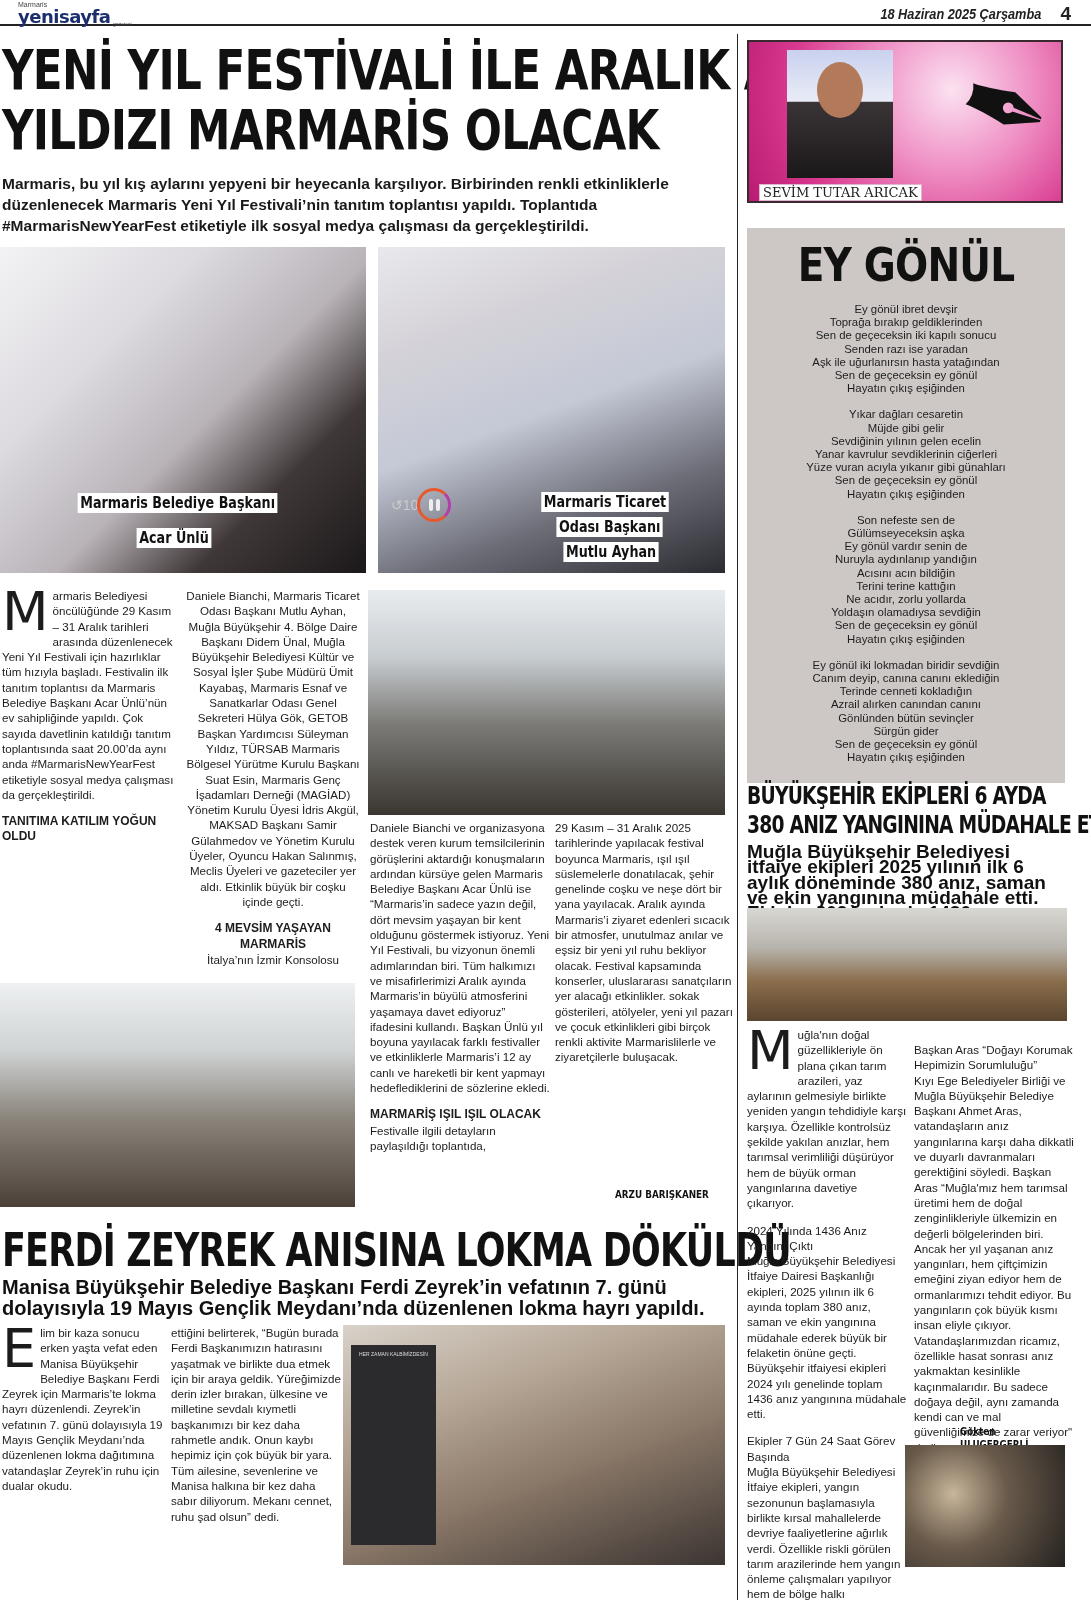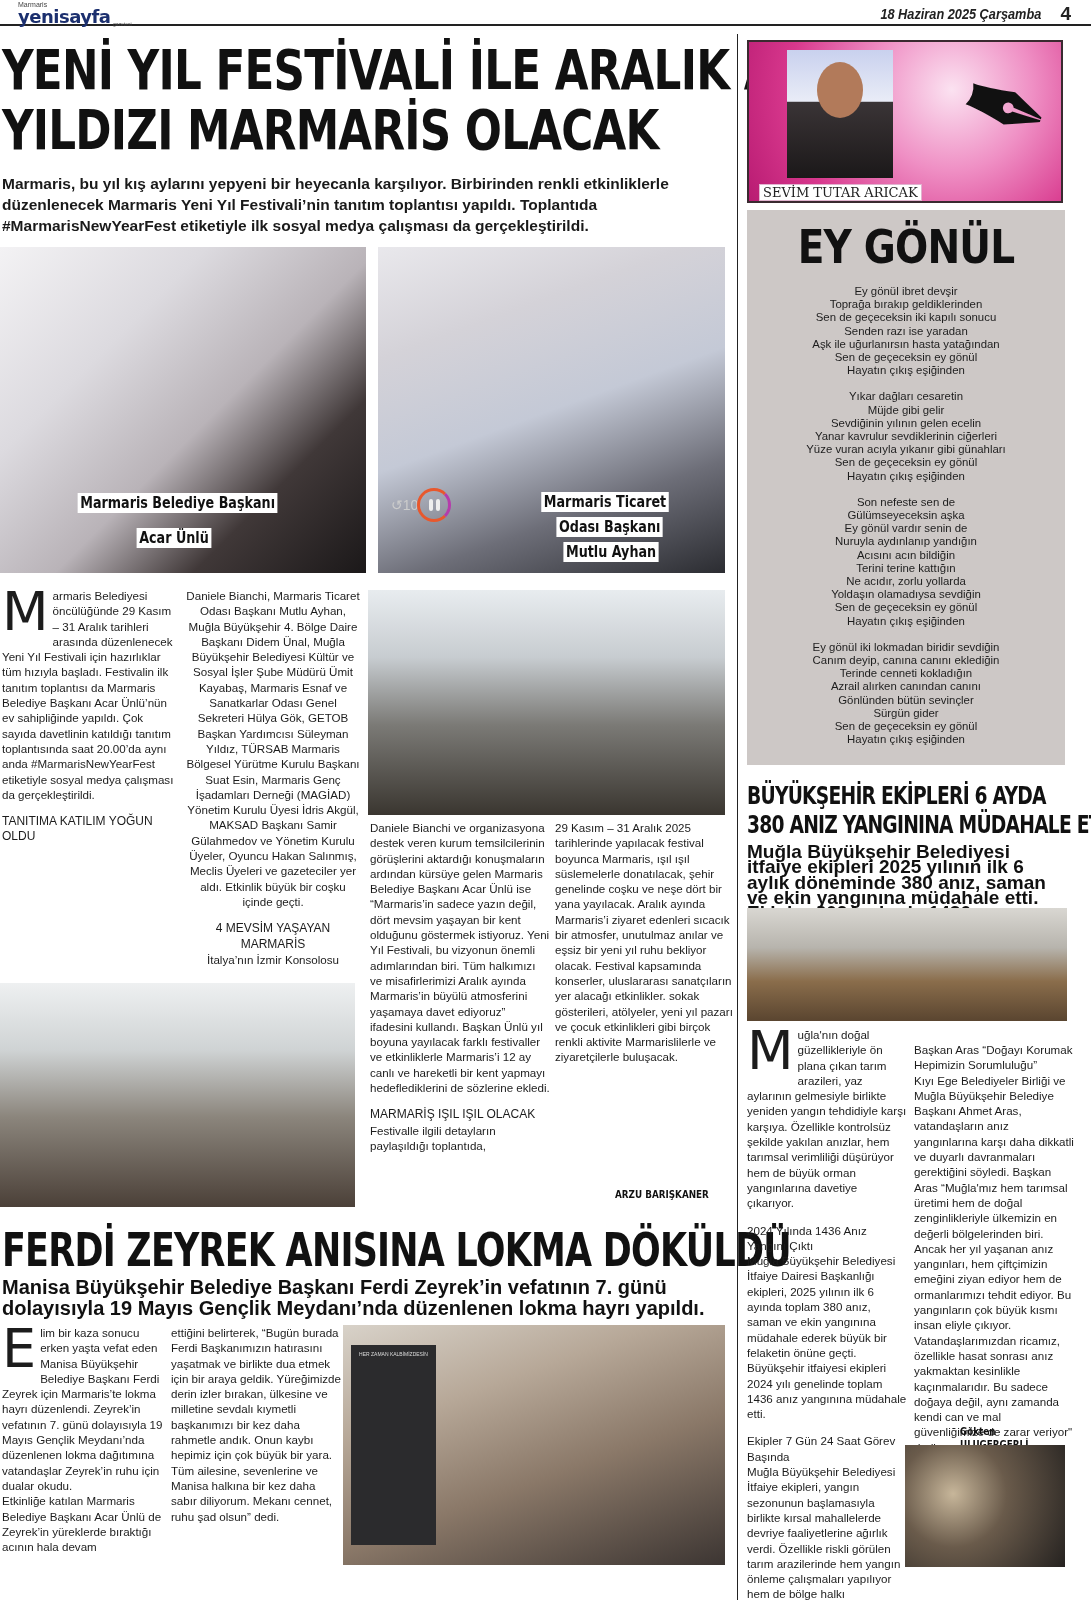--- a/index.html
+++ b/index.html
@@ -47,21 +47,21 @@
   .cap2b { left: 547px; top: 517px; }
   .cap2c { left: 555px; top: 542px; }
 
   .pause { left: 417px; top: 488px; width: 34px; height: 34px; border-radius: 50%; border: 3px solid #e8582d; border-right-color: #b53cab; }
   .pause::before, .pause::after { content: ""; position: absolute; top: 8px; width: 4px; height: 12px; background: #eee; border-radius: 2px; }
   .pause::before { left: 9px; } .pause::after { left: 16px; }
   .replay { left: 391px; top: 497px; font-size: 14px; color: #ccc; }
 
   .body { font-size: 11.6px; line-height: 15.3px; color: #1c1c1c; }
   .body p { margin: 0; }
-  .sub { font-weight: normal; font-size: 12px; }
+  .sub { font-weight: bold; font-size: 12px; }
   .dropcap { float: left; font-family: "DejaVu Sans", sans-serif; font-size: 54px; line-height: 44px; margin: 2px 4px 0 0; font-weight: normal; }
 
   .col1 { left: 2px; top: 588px; width: 176px; }
   .col2 { left: 185px; top: 588px; width: 176px; text-align: center; }
   .col3 { left: 370px; top: 820px; width: 180px; }
   .col4 { left: 555px; top: 820px; width: 182px; }
   .sign1 { left: 615px; top: 1188px; font-family: "DejaVu Sans", sans-serif; font-weight: bold; font-size: 11px; transform: scaleX(0.8); transform-origin: left; }
 
   .h2 { left: 2px; top: 1224px; font-size: 46px; line-height: 52px; transform: scaleX(0.76); white-space: nowrap; }
   .lead2 { left: 2px; top: 1277px; width: 735px; font-size: 20px; line-height: 21px; font-weight: bold; }
@@ -70,21 +70,21 @@
 
   
   .author-box { left: 747px; top: 40px; width: 316px; height: 163px; border: 2px solid #3a2a30;
     background: radial-gradient(circle at 65% 30%,#fbe2f1 0%,#ef8fc4 35%,#d8388d 70%,#b81b72 100%); }
   .author-photo { left: 38px; top: 8px; width: 106px; height: 128px;
     background: linear-gradient(180deg,#c9d1ee 0%,#e9ecf7 40%,#3a3436 41%,#1b1819 100%); }
   .author-face { left: 30px; top: 12px; width: 46px; height: 56px; border-radius: 50%; background: #b27a5a; }
   .author-name { left: 10px; top: 142px; font-family: "DejaVu Serif", serif; font-size: 13px; color: #222; background: #fff; padding: 0 3px; border: 1px solid #e1b3cf; }
   .quill { left: 210px; top: 12px; font-size: 110px; color: #111; transform: rotate(20deg); line-height: 110px; }
 
-  .poem-box { left: 747px; top: 210px; width: 318px; height: 555px; background: #cdc8c6; }
+  .poem-box { left: 747px; top: 228px; width: 318px; height: 555px; background: #cdc8c6; }
   .poem-title { left: 0; top: 10px; width: 318px; text-align: center; font-family: "DejaVu Sans", sans-serif; font-weight: bold; font-size: 46px; letter-spacing: -1px; transform: scaleX(0.85); }
   .poem { left: 0; top: 75px; width: 318px; text-align: center; font-size: 11.4px; line-height: 13.2px; color: #1d1d1d; }
   .stanza { margin-bottom: 13px; }
 
   .h3 { left: 747px; top: 782px; font-size: 24px; line-height: 29px; transform: scaleX(0.78); white-space: nowrap; }
   .lead3 { left: 747px; top: 844px; width: 322px; font-size: 19px; line-height: 15.3px; font-weight: bold; }
   .col7 { left: 747px; top: 1027px; width: 160px; }
   .col8 { left: 914px; top: 1042px; width: 160px; }
   .sign2 { left: 960px; top: 1425px; font-family: "DejaVu Sans", sans-serif; font-weight: bold; font-size: 11px; transform: scaleX(0.8); transform-origin: left; }
   .gap { height: 12px; }
@@ -143,21 +143,20 @@
 <div class="abs body col4">
   <p>29 Kasım – 31 Aralık 2025 tarihlerinde yapılacak festival boyunca Marmaris, ışıl ışıl süslemelerle donatılacak, şehir genelinde coşku ve neşe dört bir yana yayılacak. Aralık ayında Marmaris’i ziyaret edenleri sıcacık bir atmosfer, unutulmaz anılar ve eşsiz bir yeni yıl ruhu bekliyor olacak. Festival kapsamında konserler, uluslararası sanatçıların yer alacağı etkinlikler. sokak gösterileri, atölyeler, yeni yıl pazarı ve çocuk etkinlikleri gibi birçok renkli aktivite Marmarislilerle ve ziyaretçilerle buluşacak.</p>
 </div>
 <div class="abs sign1">ARZU BARIŞKANER</div>
 
 <div class="abs condensed h2">FERDİ ZEYREK ANISINA LOKMA DÖKÜLDÜ</div>
 <div class="abs lead2">Manisa Büyükşehir Belediye Başkanı Ferdi Zeyrek’in vefatının 7. günü dolayısıyla 19 Mayıs Gençlik Meydanı’nda düzenlenen lokma hayrı yapıldı.</div>
 <div class="abs body col5">
   <span class="dropcap">E</span>
   <p>lim bir kaza sonucu erken yaşta vefat eden Manisa Büyükşehir Belediye Başkanı Ferdi Zeyrek için Marmaris’te lokma hayrı düzenlendi. Zeyrek’in vefatının 7. günü dolayısıyla 19 Mayıs Gençlik Meydanı’nda düzenlenen lokma dağıtımına vatandaşlar Zeyrek’in ruhu için dualar okudu.</p>
-  <p>Etkinliğe katılan Marmaris Belediye Başkanı Acar Ünlü de Zeyrek’in yüreklerde bıraktığı acının hala devam</p>
 </div>
 <div class="abs body col6">
   <p>ettiğini belirterek, “Bugün burada Ferdi Başkanımızın hatırasını yaşatmak ve birlikte dua etmek için bir araya geldik. Yüreğimizde derin izler bırakan, ülkesine ve milletine sevdalı kıymetli başkanımızı bir kez daha rahmetle andık. Onun kaybı hepimiz için çok büyük bir yara. Tüm ailesine, sevenlerine ve Manisa halkına bir kez daha sabır diliyorum. Mekanı cennet, ruhu şad olsun” dedi.</p>
 </div>
 <div class="abs photo ph5">
   <div class="abs" style="left:8px;top:20px;width:85px;height:200px;background:#2b2b2d;">
     <div style="color:#ddd;font-size:5px;text-align:center;margin-top:6px;">HER ZAMAN KALBİMİZDESİN</div>
   </div>
 </div>
 

